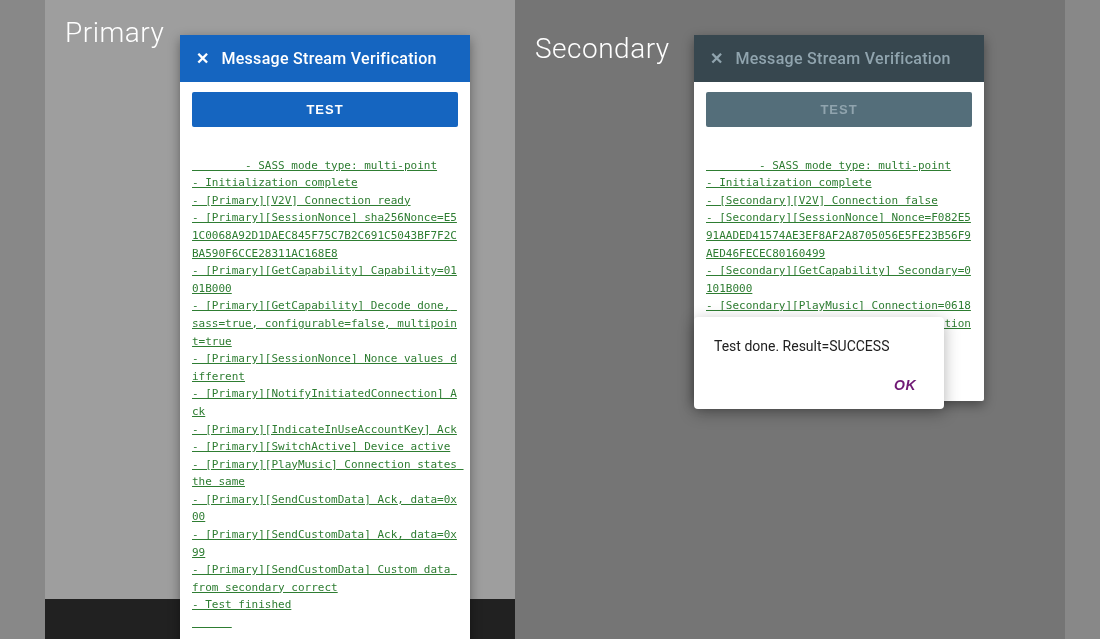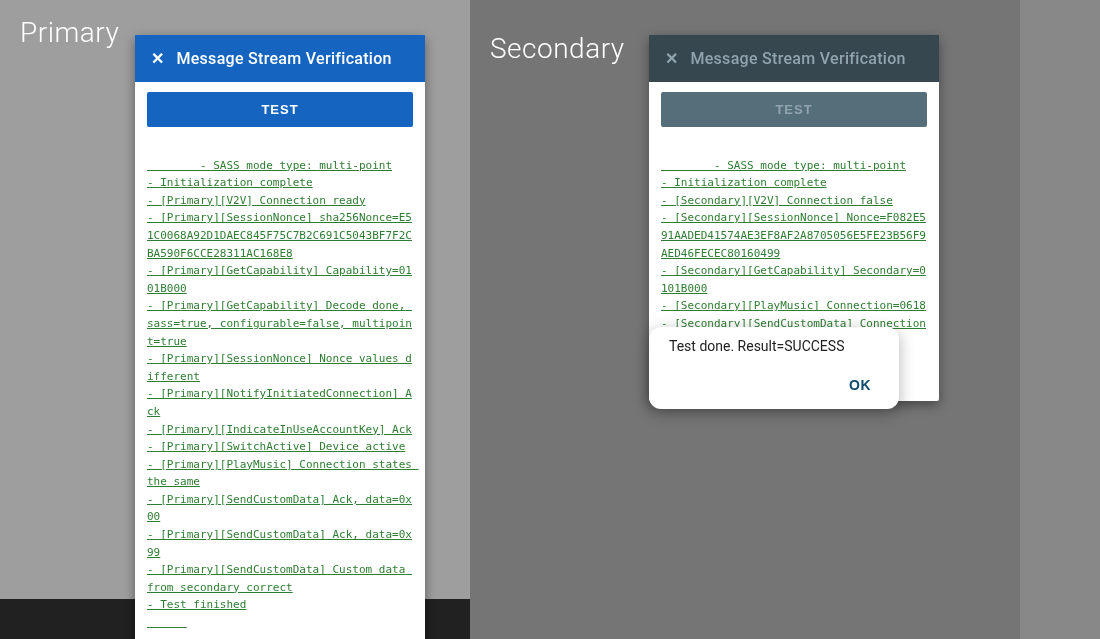--- a/index.html
+++ b/index.html
@@ -12,20 +12,21 @@
       background: #888;
     }
 
     
     .panel-left {
       width: 470px;
       height: 639px;
       display: flex;
       flex-direction: column;
       position: relative;
+      margin-left: 45px;
     }
 
     .panel-bg-left {
       position: absolute;
       top: 0; left: 0; right: 0; bottom: 0;
       background: #9e9e9e;
       z-index: 0;
     }
 
     .primary-label {
@@ -189,43 +190,44 @@
       border-radius: 2px;
     }
 
     
     .alert-dialog {
       position: absolute;
       bottom: 230px;
       left: 179px;
       width: 250px;
       background: #fff;
-      border-radius: 12px;
+      border-radius: 4px;
       box-shadow: 0 4px 16px rgba(0,0,0,0.3);
       z-index: 20;
-      padding: 10px 20px 12px;
+      padding: 20px 20px 12px;
     }
 
     .alert-dialog .alert-text {
       font-size: 14px;
       color: #212121;
       margin-bottom: 16px;
       line-height: 1.4;
     }
 
     .alert-dialog .ok-btn {
       float: right;
-      color: #0c4a6e;
+      color: #701a75;
       font-size: 14px;
       font-weight: 600;
       background: none;
       border: none;
       cursor: pointer;
       letter-spacing: 0.5px;
       padding: 4px 8px;
+      font-style: italic;
     }
 
     .bottom-bar {
       position: absolute;
       bottom: 0; left: 0; right: 0;
       height: 40px;
       background: #212121;
       z-index: 5;
     }
   </style>

